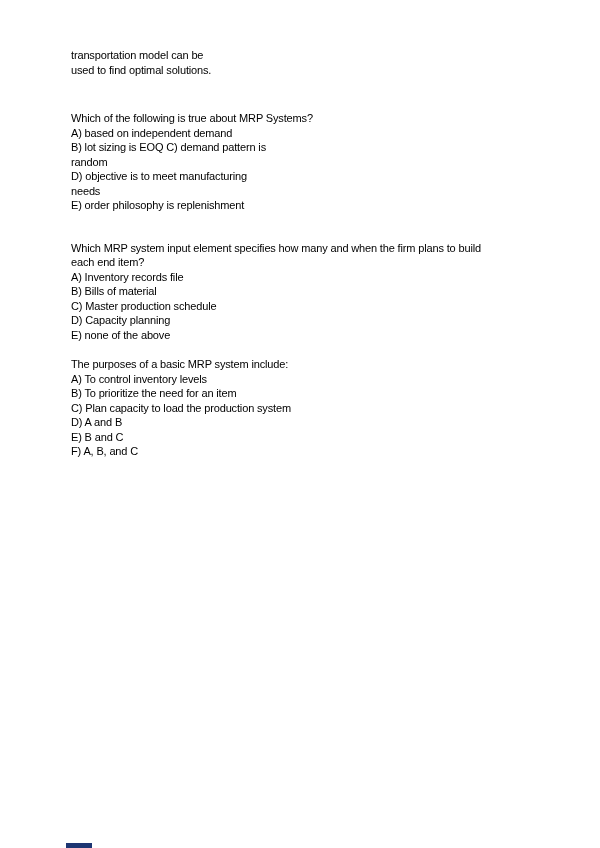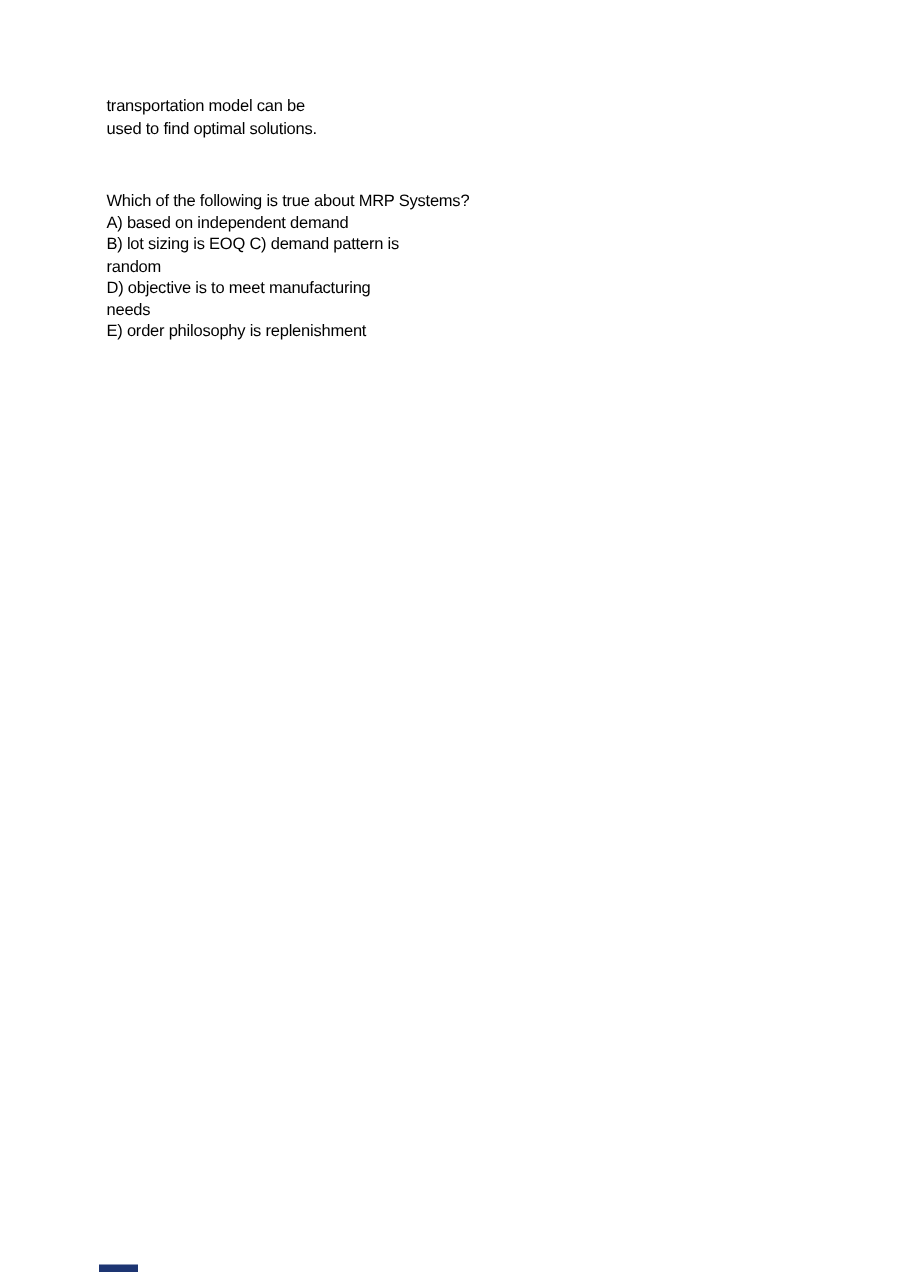--- a/index.html
+++ b/index.html
@@ -8,21 +8,21 @@
     height: 848px;
     background: #ffffff;
     overflow: hidden;
     font-family: "Liberation Sans", "DejaVu Sans", sans-serif;
   }
   .page {
     position: relative;
     width: 600px;
     height: 848px;
     background: #ffffff;
-    padding: 64px 40px 0 71px;
+    padding: 48px 40px 0 71px;
   }
   .block {
     font-size: 11px;
     line-height: 14.5px;
     color: #000000;
     letter-spacing: -0.15px;
     white-space: pre-line;
   }
   .mt-line  { margin-top: 15px; }
   .mt-line2 { margin-top: 14px; }
@@ -47,18 +47,32 @@
 
 
   <p class="block mt-lg">Which of the following is true about MRP Systems?
 A) based on independent demand
 B) lot sizing is EOQ C) demand pattern is
 random
 D) objective is to meet manufacturing
 needs
 E) order philosophy is replenishment</p>
 
+  <p class="block mt-md">Which MRP system input element specifies how many and when the firm plans to build
+each end item?
+A) Inventory records file
+B) Bills of material
+C) Master production schedule
+D) Capacity planning
+E) none of the above</p>
 
+  <p class="block mt-line">The purposes of a basic MRP system include:
+A) To control inventory levels
+B) To prioritize the need for an item
+C) Plan capacity to load the production system
+D) A and B
+E) B and C
+F) A, B, and C</p>
 
 
   <div class="bottom-marker" style="background: rgb(29, 53, 114);"></div>
 
 </div>
 
 </body></html>

